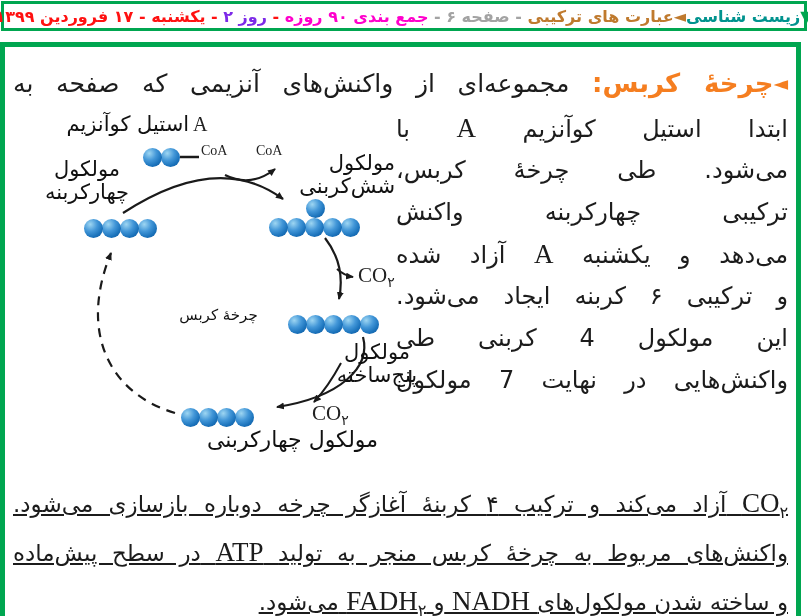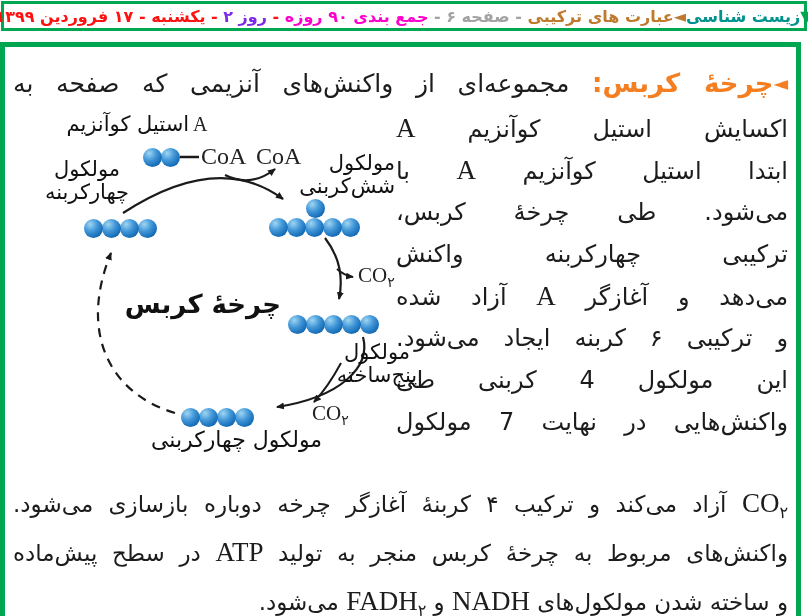--- a/index.html
+++ b/index.html
@@ -36,34 +36,34 @@
     text-align:justify;text-align-last:justify;white-space:nowrap;
   }
   .latin{
     font-family:"Liberation Serif","DejaVu Serif",serif;
     font-size:27px;direction:ltr;unicode-bidi:isolate;
   }
   .latin sub{font-size:16px;line-height:0;}
   .bottom-block{margin:2px 8px 0 8px;}
   .bot-line{
     line-height:48px;font-size:23px;
-    text-align:justify;text-align-last:justify;white-space:nowrap;
+    text-align:justify;text-align-last:justify;white-space:nowrap;text-decoration:underline;
   }
   .bot-line.last{text-align-last:right;}
   
   .diagram{flex:1;position:relative;}
   .dg-inner{position:absolute;left:10px;top:0;width:385px;height:380px;}
   .dg-inner svg{position:absolute;left:0;top:0;}
   .dg-label{
     position:absolute;font-size:21px;line-height:23px;color:#111;
     direction:rtl;white-space:nowrap;
   }
   .dg-latin{
     position:absolute;font-family:"Liberation Serif","DejaVu Serif",serif;
-    font-size:24px;color:#222;direction:ltr;
+    font-size:14px;color:#222;direction:ltr;
   }
   .dg-latin sub{font-size:14px;line-height:0;}
   .ball-row{position:absolute;display:flex;}
   .ball{
     width:19px;height:19px;border-radius:50%;margin-left:-1px;flex:none;
     background:radial-gradient(circle at 33% 28%,#9ed6f2 0%,#4397d8 38%,#1a72bb 68%,#0d5294 100%);
   }
   .single-ball{position:absolute;}
 </style>
 </head>
@@ -73,25 +73,24 @@
 
 <div class="main-box">
 
   <div class="line1">
     <span class="marker">◄</span><span class="heading">چرخهٔ کربس:</span> <span>مجموعه‌ای از واکنش‌های آنزیمی که صفحه به</span>
   </div>
 
   <div class="mid-row">
 
     <div class="text-col">
-      <div class="col-line"><span>اکسایش استیل کوآنزیم</span> <span class="latin">A</span></div>
       <div class="col-line"><span>ابتدا استیل کوآنزیم</span> <span class="latin">A</span> <span>با</span></div>
       <div class="col-line"><span>می‌شود. طی چرخهٔ کربس،</span></div>
       <div class="col-line"><span>ترکیبی چهارکربنه واکنش</span></div>
-      <div class="col-line"><span>می‌دهد و آغازگر</span> <span class="latin">A</span> <span>آزاد شده</span></div>
+      <div class="col-line"><span>می‌دهد و یکشنبه</span> <span class="latin">A</span> <span>آزاد شده</span></div>
       <div class="col-line"><span>و ترکیبی ۶ کربنه ایجاد می‌شود.</span></div>
       <div class="col-line"><span>این مولکول 4 کربنی طی</span></div>
       <div class="col-line"><span>واکنش‌هایی در نهایت 7 مولکول</span></div>
     </div>
 
     <div class="diagram">
       <div class="dg-inner">
 
         <svg width="385" height="380" viewBox="0 0 385 380">
           <defs>
@@ -127,28 +126,28 @@
         <div class="dg-label" style="left:5px;top:53px;width:118px;text-align:center;">
           <div>مولکول</div>
           <div>چهارکربنه</div>
         </div>
 
         <div class="dg-label" style="left:252px;top:47px;width:120px;text-align:right;">
           <div>مولکول</div>
           <div>شش‌کربنی</div>
         </div>
 
-        <div class="dg-label" style="left:133px;top:188px;width:125px;text-align:center;font-size:26px;font-weight:bold;">چرخهٔ کربس</div>
+        <div class="dg-label" style="left:133px;top:199px;width:125px;text-align:center;font-size:15px;">چرخهٔ کربس</div>
 
         <div class="dg-label" style="left:303px;top:236px;width:102px;text-align:center;">
           <div>مولکول</div>
           <div>پنج‌ساخته</div>
         </div>
 
-        <div class="dg-label" style="left:128px;top:323px;width:235px;text-align:left;font-size:22px;">مولکول چهارکربنی</div>
+        <div class="dg-label" style="left:120px;top:323px;width:235px;text-align:right;font-size:22px;">مولکول چهارکربنی</div>
 
         <div class="dg-latin" style="left:335px;top:158px;font-size:21px;"><span>CO</span><sub>۲</sub></div>
         <div class="dg-latin" style="left:289px;top:296px;font-size:21px;"><span>CO</span><sub>۲</sub></div>
 
         <div class="ball-row" style="left:121px;top:43px;">
             <span class="ball"></span>
             <span class="ball"></span>
           </div>
         <div class="ball-row" style="left:62px;top:114px;">
             <span class="ball"></span>

